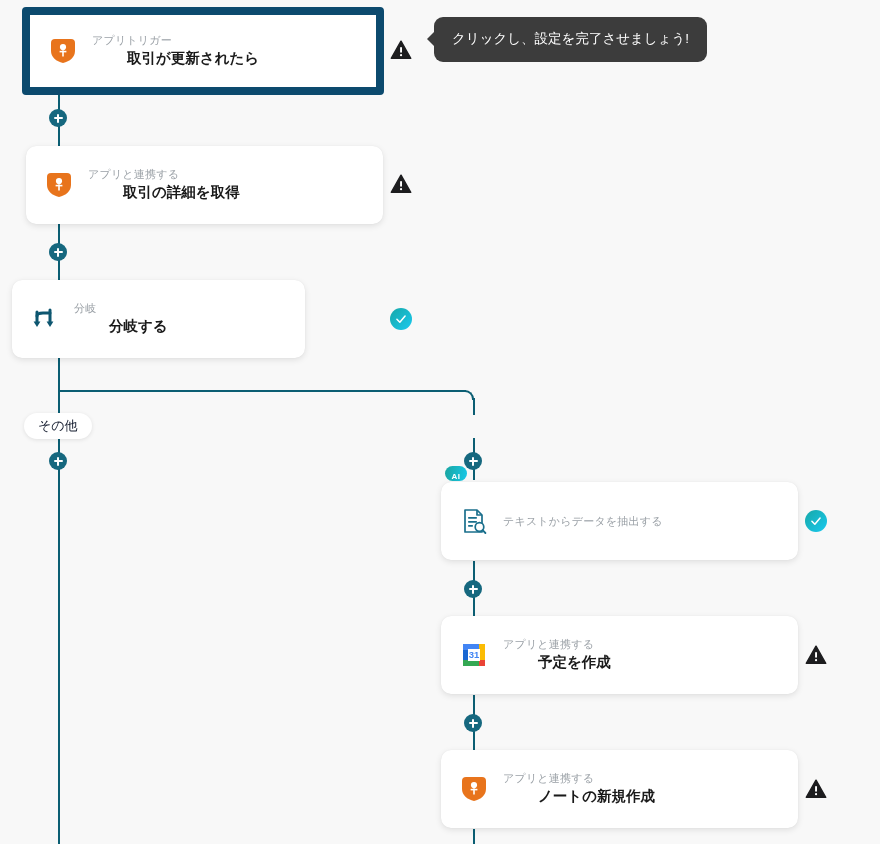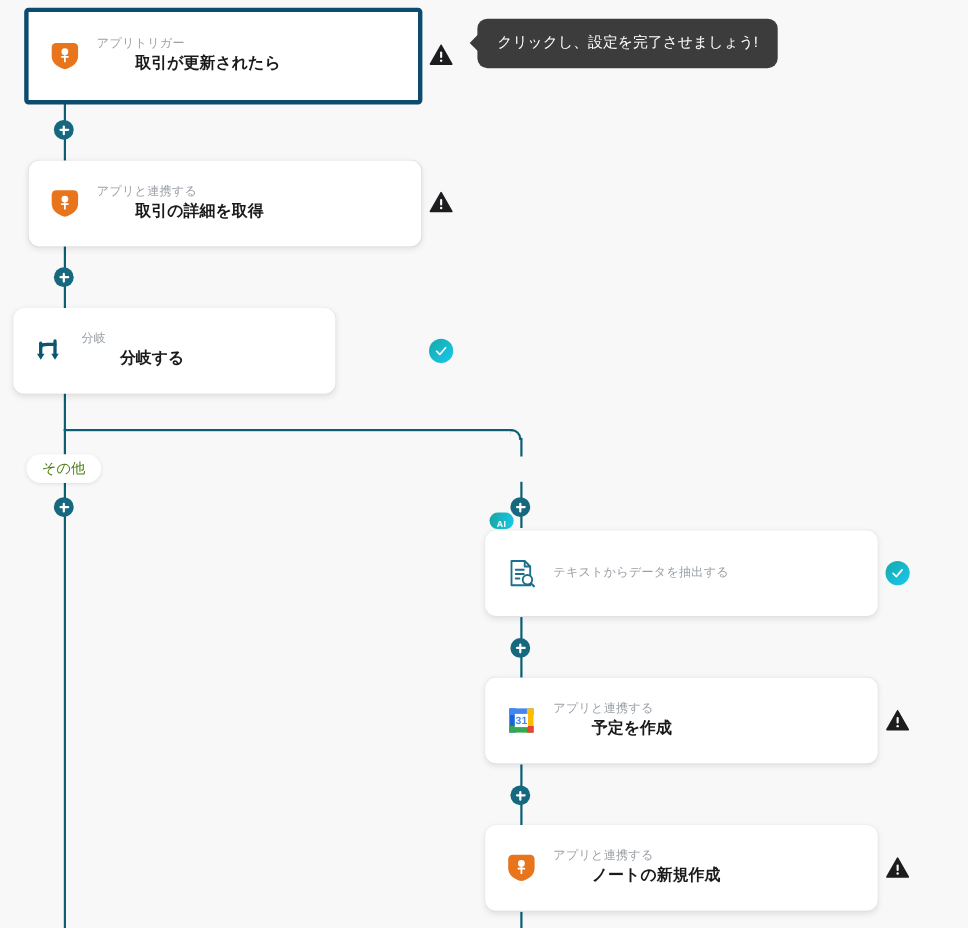--- a/index.html
+++ b/index.html
@@ -34,21 +34,21 @@
   .plus-node::before { width: 9px; height: 2px; }
   .plus-node::after  { width: 2px; height: 9px; }
 
   
   .card {
     position: absolute; background: #fff; border-radius: 10px;
     box-shadow: 0 2px 6px rgba(0,0,0,0.10), 0 0 1px rgba(0,0,0,0.08);
     display: flex; align-items: center; padding: 0 18px;
     cursor: pointer; z-index: 4;
   }
-  .card.highlight { border: 4px solid #0c4a6e; border-radius: 4px; box-shadow: none; }
+  .card.highlight { border: 8px solid #0c4a6e; border-radius: 4px; box-shadow: none; }
   .card-icon { width: 30px; height: 30px; flex: 0 0 30px; position: relative; margin-right: 14px; }
   .card-text { display: flex; flex-direction: column; justify-content: center; }
   .card-sub { font-size: 11px; color: #9aa0a6; line-height: 1.5; letter-spacing: .2px; }
   .card-title { font-size: 14.5px; color: #1a1a1a; font-weight: bold; line-height: 1.5; margin-left: 35px; }
 
   
   .icon-orange { width: 30px; height: 30px; }
 
   
   .ai-badge {
@@ -65,21 +65,21 @@
   .status-ok {
     position: absolute; width: 22px; height: 22px; border-radius: 50%;
     background: linear-gradient(135deg, #17a8a8 0%, #19c9ef 100%);
     display: flex; align-items: center; justify-content: center; z-index: 5;
   }
 
   
   .branch-pill {
     position: absolute; background: #fff; border-radius: 14px;
     height: 26px; display: flex; align-items: center; padding: 0 14px;
-    font-size: 13px; color: #4d7c0f; white-space: nowrap;
+    font-size: 13px; color: #0f172a; white-space: nowrap;
     box-shadow: 0 1px 4px rgba(0,0,0,0.10); z-index: 5; cursor: pointer;
   }
 
   
   .tooltip {
     position: absolute; background: #3c3c3c; color: #fff;
     border-radius: 9px; padding: 13px 18px; font-size: 13.5px;
     line-height: 1.4; white-space: nowrap; z-index: 20;
   }
   .tooltip::before {

